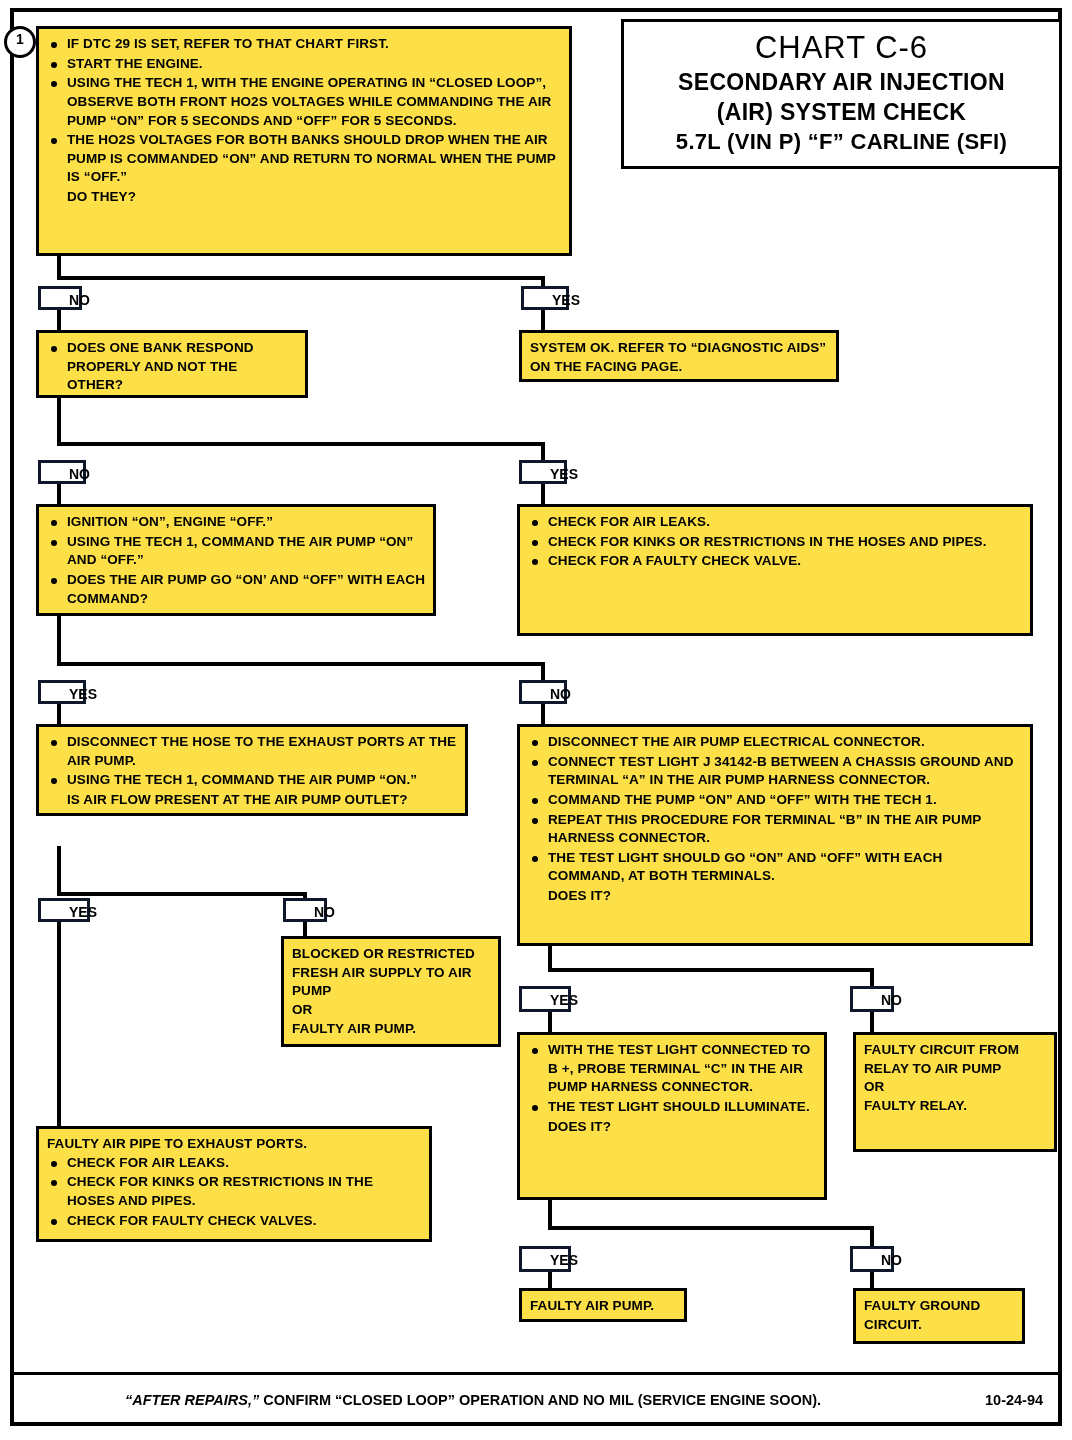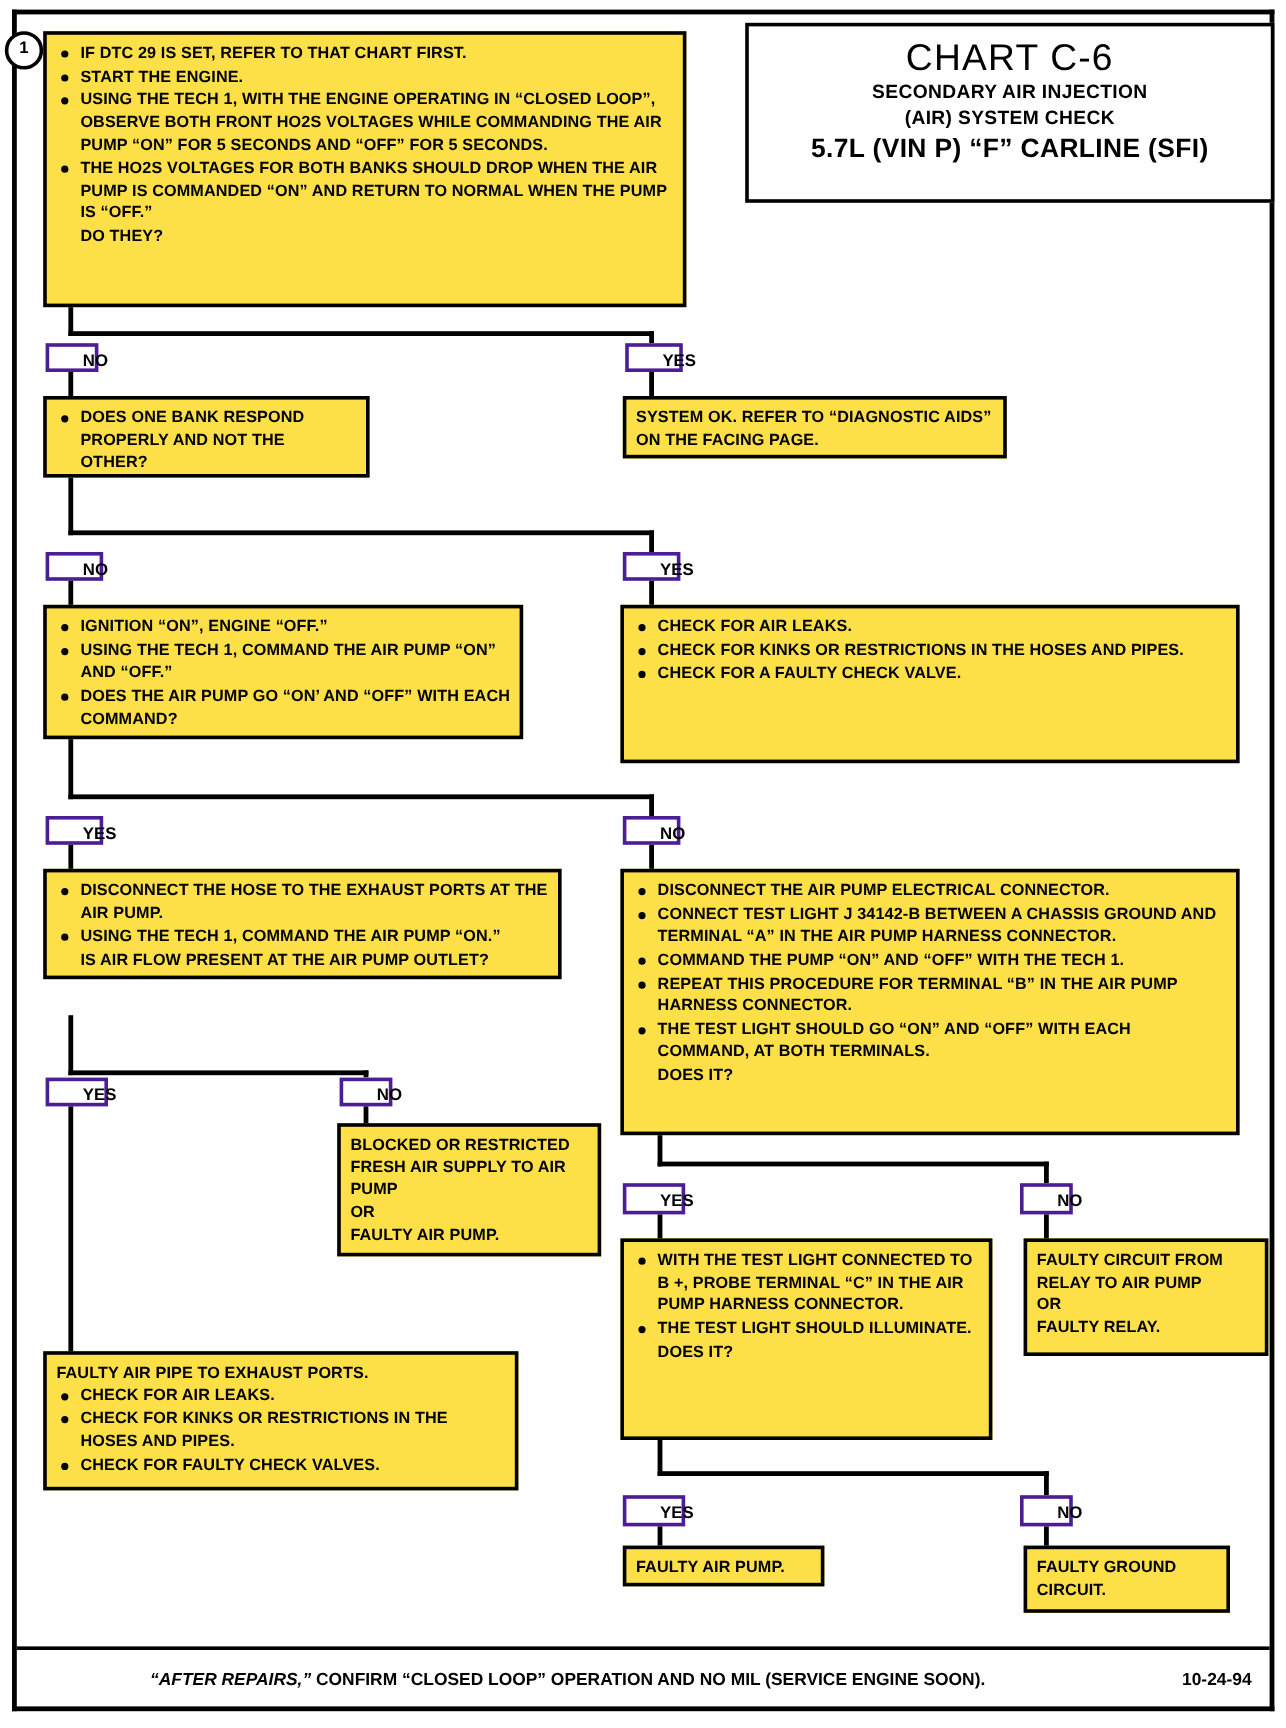--- a/index.html
+++ b/index.html
@@ -50,21 +50,21 @@
     background: #fde047;
     box-sizing: border-box;
     padding: 6px 8px;
     font-size: 13.5px;
     font-weight: bold;
     line-height: 1.38;
     letter-spacing: 0.1px;
   }
   .tagbox {
     position: absolute;
-    border: 3px solid #4c1d95;
+    border: 3px solid #0f172a;
     background: #fff;
     box-sizing: border-box;
     font-size: 14px;
     font-weight: bold;
     text-align: center;
     line-height: 1.0;
     padding-top: 4px;
     padding-left: 28px;
   }
   ul.bl {
@@ -106,21 +106,21 @@
     text-align: center;
     background: #fff;
   }
   #title-main {
     font-size: 31px;
     font-weight: normal;
     letter-spacing: 1px;
     margin-top: 8px;
   }
   #title-l1, #title-l2, #title-l3 {
-    font-size: 16px;
+    font-size: 23px;
     font-weight: bold;
     letter-spacing: 0.3px;
     margin-top: 3px;
   }
   #title-l3 { font-size: 22px; }
   
   #circle-1 {
     position: absolute;
     left: 4px;
     top: 26px;
@@ -313,21 +313,21 @@
   <div class="tagbox" style="left:519px; top:986px; width:52px; height:26px;">
     <span>YES</span>
   </div>
   <div class="tagbox" style="left:850px; top:986px; width:44px; height:26px;">
     <span>NO</span>
   </div>
 
   <div class="ln" style="left:548px; top:1012px; width:4px; height:22px;"></div>
   <div class="ln" style="left:870px; top:1012px; width:4px; height:22px;"></div>
 
-  <div class="box" style="left:853px; top:1032px; width:204px; height:98px;">
+  <div class="box" style="left:853px; top:1032px; width:204px; height:120px;">
     <div class="plain">FAULTY CIRCUIT FROM</div>
     <div class="plain">RELAY TO AIR PUMP</div>
     <div class="plain">OR</div>
     <div class="plain">FAULTY RELAY.</div>
   </div>
 
   <div class="box" style="left:517px; top:1032px; width:310px; height:168px;">
     <ul class="bl">
       <li>WITH THE TEST LIGHT CONNECTED TO B +, PROBE TERMINAL “C” IN THE AIR PUMP HARNESS CONNECTOR.</li>
       <li>THE TEST LIGHT SHOULD ILLUMINATE.</li>

